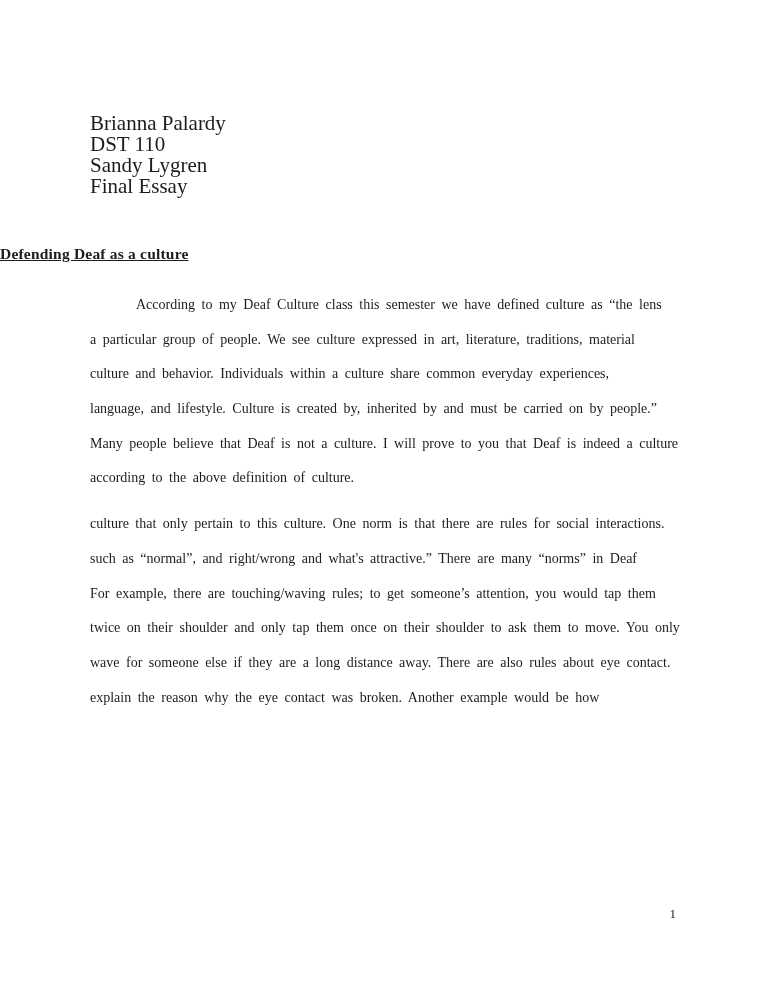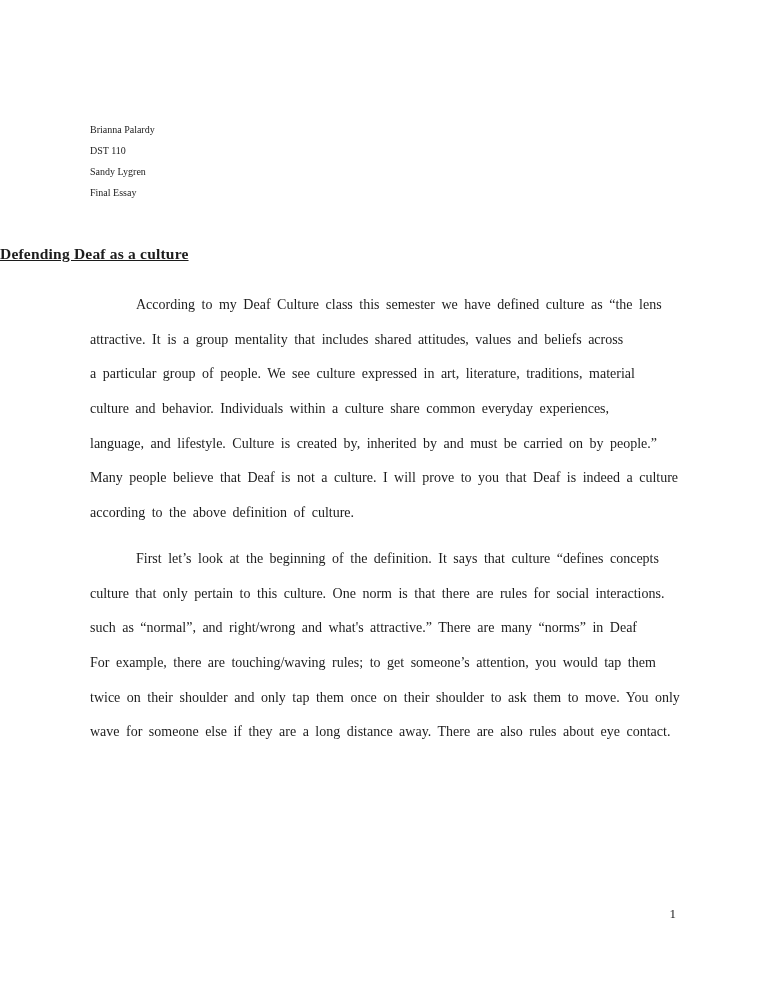--- a/index.html
+++ b/index.html
@@ -12,22 +12,22 @@
     width: 768px;
     height: 994px;
     background: #ffffff;
     font-family: "Liberation Serif", "DejaVu Serif", serif;
     color: #1c1c1c;
     overflow: hidden;
   }
   .header-block {
     position: absolute;
     left: 90px;
-    top: 119px;
-    font-size: 10px;
+    top: 113px;
+    font-size: 21px;
     line-height: 21px;
   }
   .essay-title {
     position: absolute;
     left: 0;
     top: 245px;
     width: 100%;
     text-align: left;
     font-size: 15.5px;
     font-weight: bold;
@@ -71,32 +71,31 @@
     <div class="header-line">DST 110</div>
     <div class="header-line">Sandy Lygren</div>
     <div class="header-line">Final Essay</div>
   </div>
 
   <div class="essay-title">Defending Deaf as a culture</div>
 
   <div class="body-text">
     <div class="para">
       <div class="line indent">According to my Deaf Culture class this semester we have defined culture as “the lens</div>
-      <div class="line">attractive. It is a group mentality that includes shared attitudes, values and beliefs across</div>
       <div class="line">a particular group of people. We see culture expressed in art, literature, traditions, material</div>
       <div class="line">culture and behavior. Individuals within a culture share common everyday experiences,</div>
       <div class="line">language, and lifestyle. Culture is created by, inherited by and must be carried on by people.”</div>
       <div class="line">Many people believe that Deaf is not a culture. I will prove to you that Deaf is indeed a culture</div>
       <div class="line">according to the above definition of culture.</div>
     </div>
     <div class="para">
-      <div class="line indent">First let’s look at the beginning of the definition. It says that culture “defines concepts</div>
       <div class="line">culture that only pertain to this culture. One norm is that there are rules for social interactions.</div>
       <div class="line">such as “normal”, and right/wrong and what's attractive.” There are many “norms” in Deaf</div>
       <div class="line">For example, there are touching/waving rules; to get someone’s attention, you would tap them</div>
       <div class="line">twice on their shoulder and only tap them once on their shoulder to ask them to move. You only</div>
       <div class="line">wave for someone else if they are a long distance away. There are also rules about eye contact.</div>
+      <div class="line">explain the reason why the eye contact was broken. Another example would be how</div>
     </div>
   </div>
 
   <div class="page-number">1</div>
 
 </div>
 
 </body></html>

